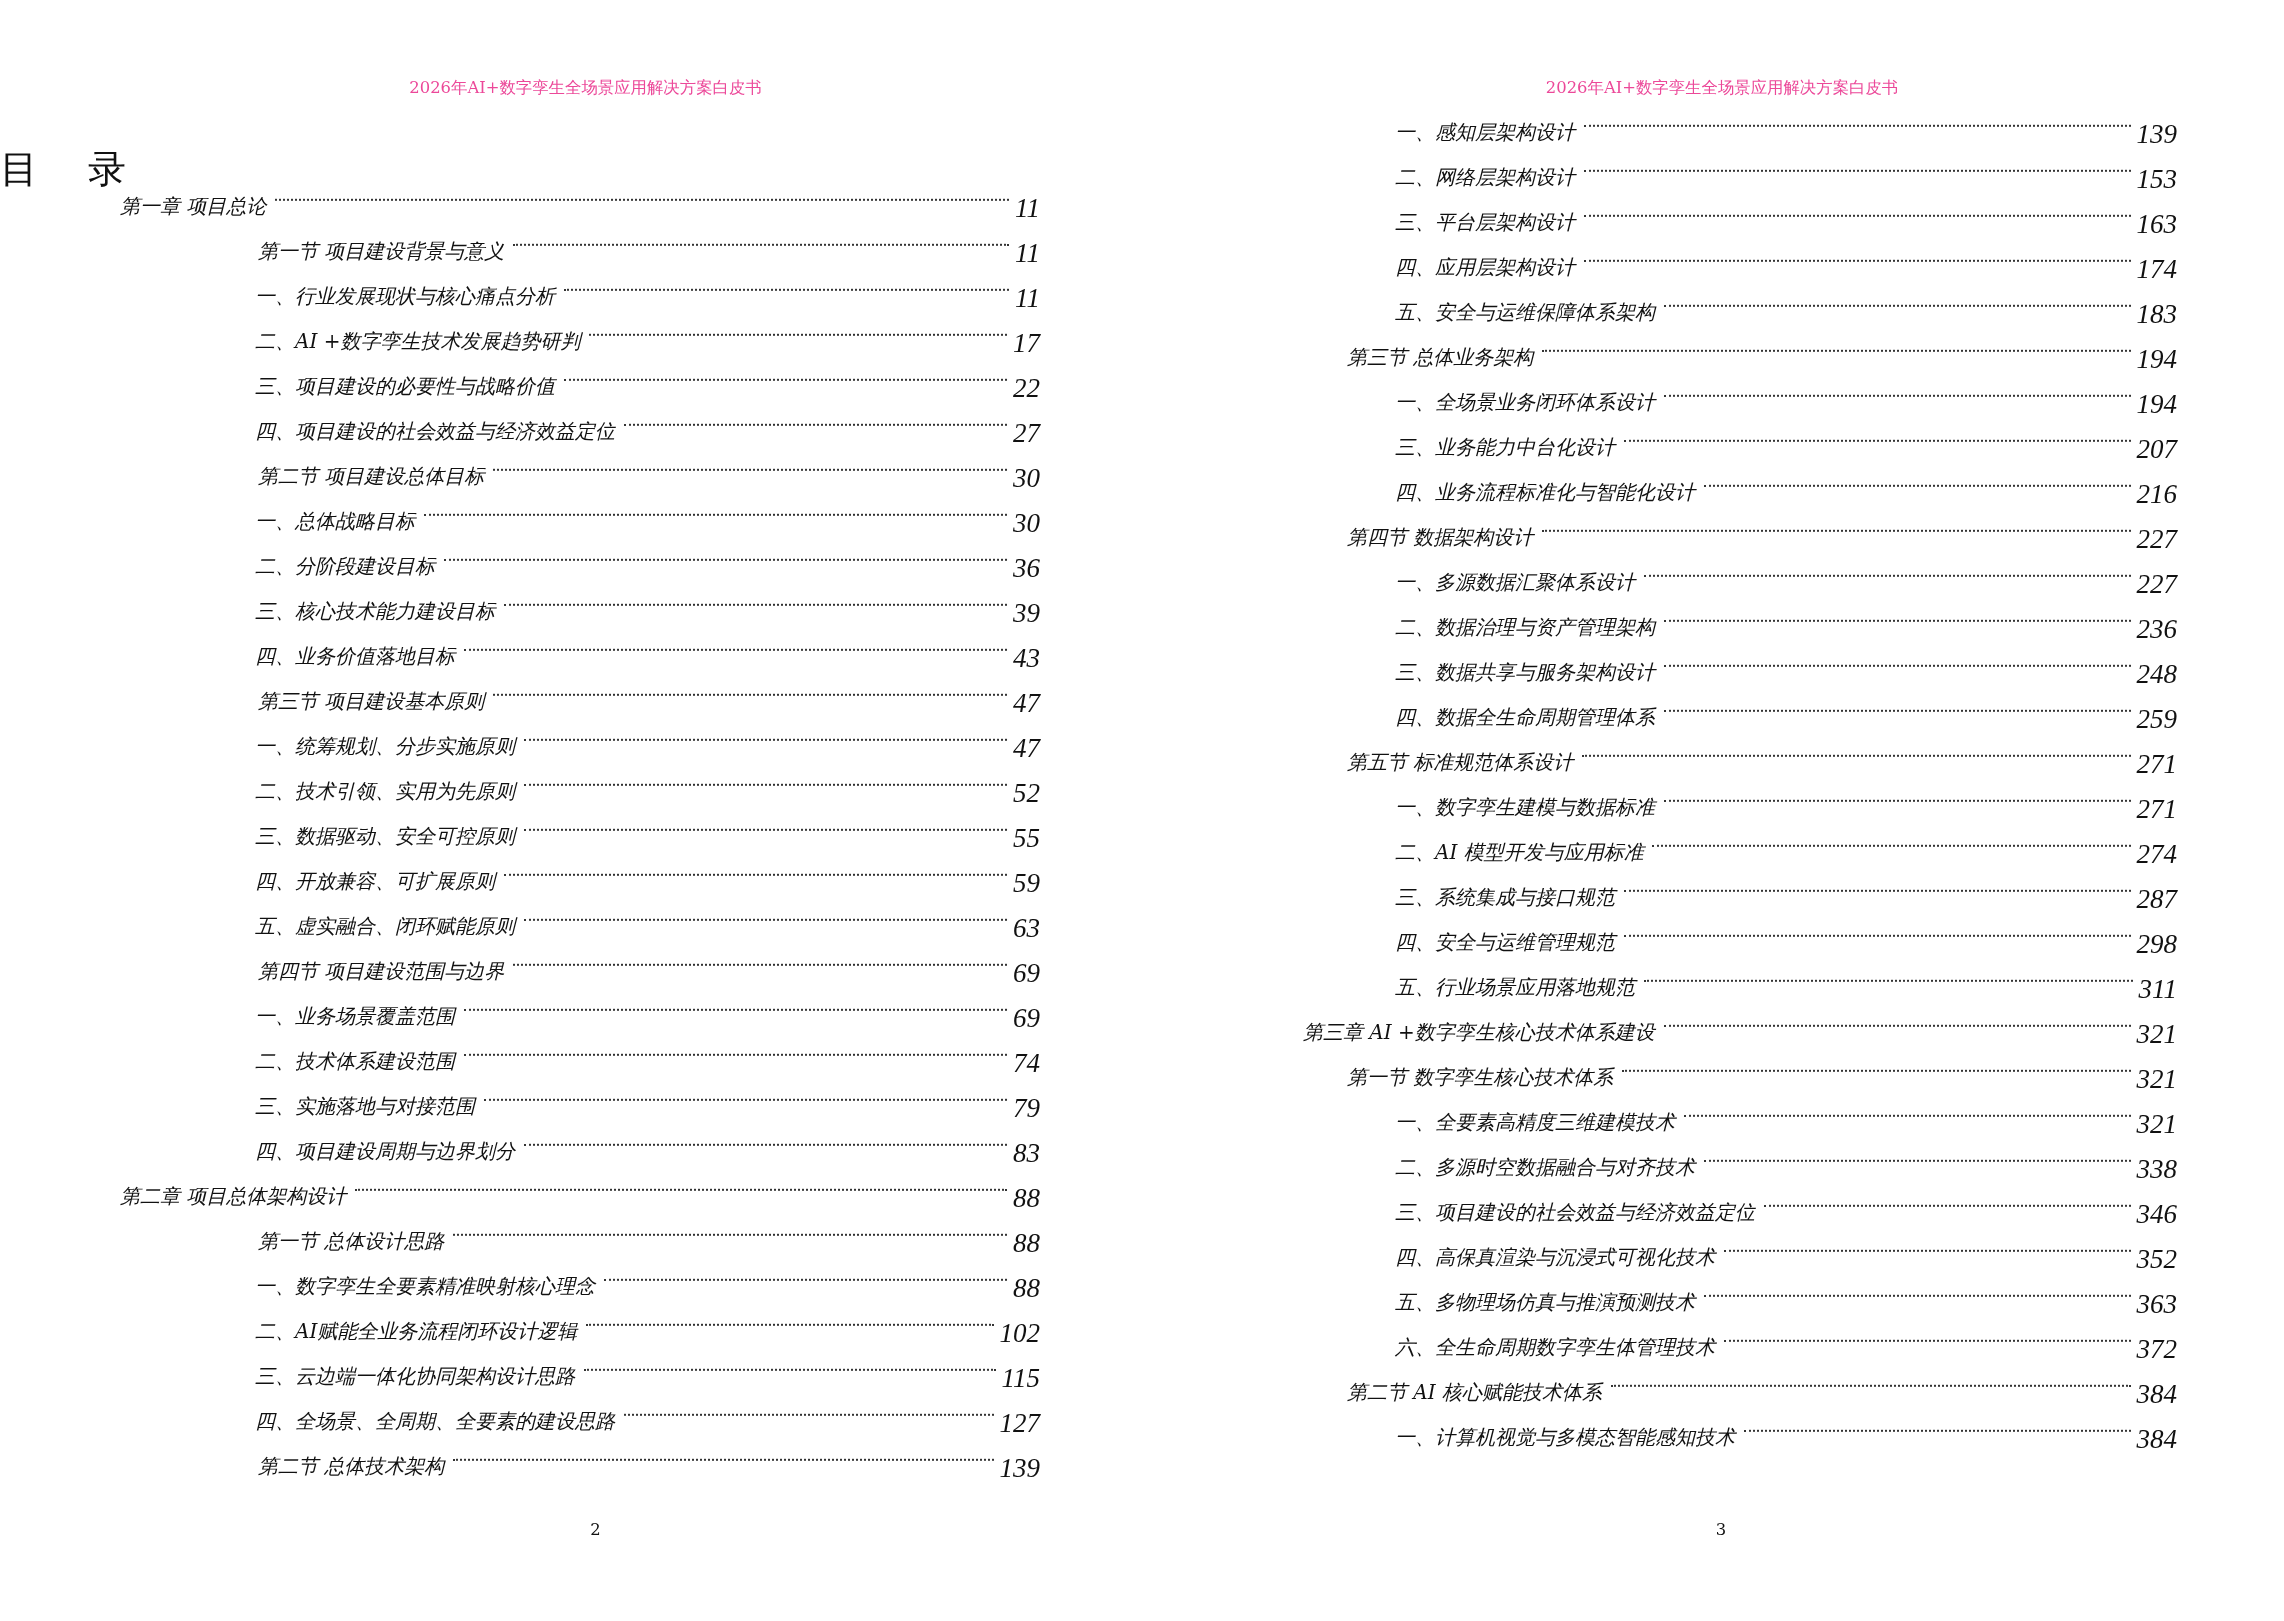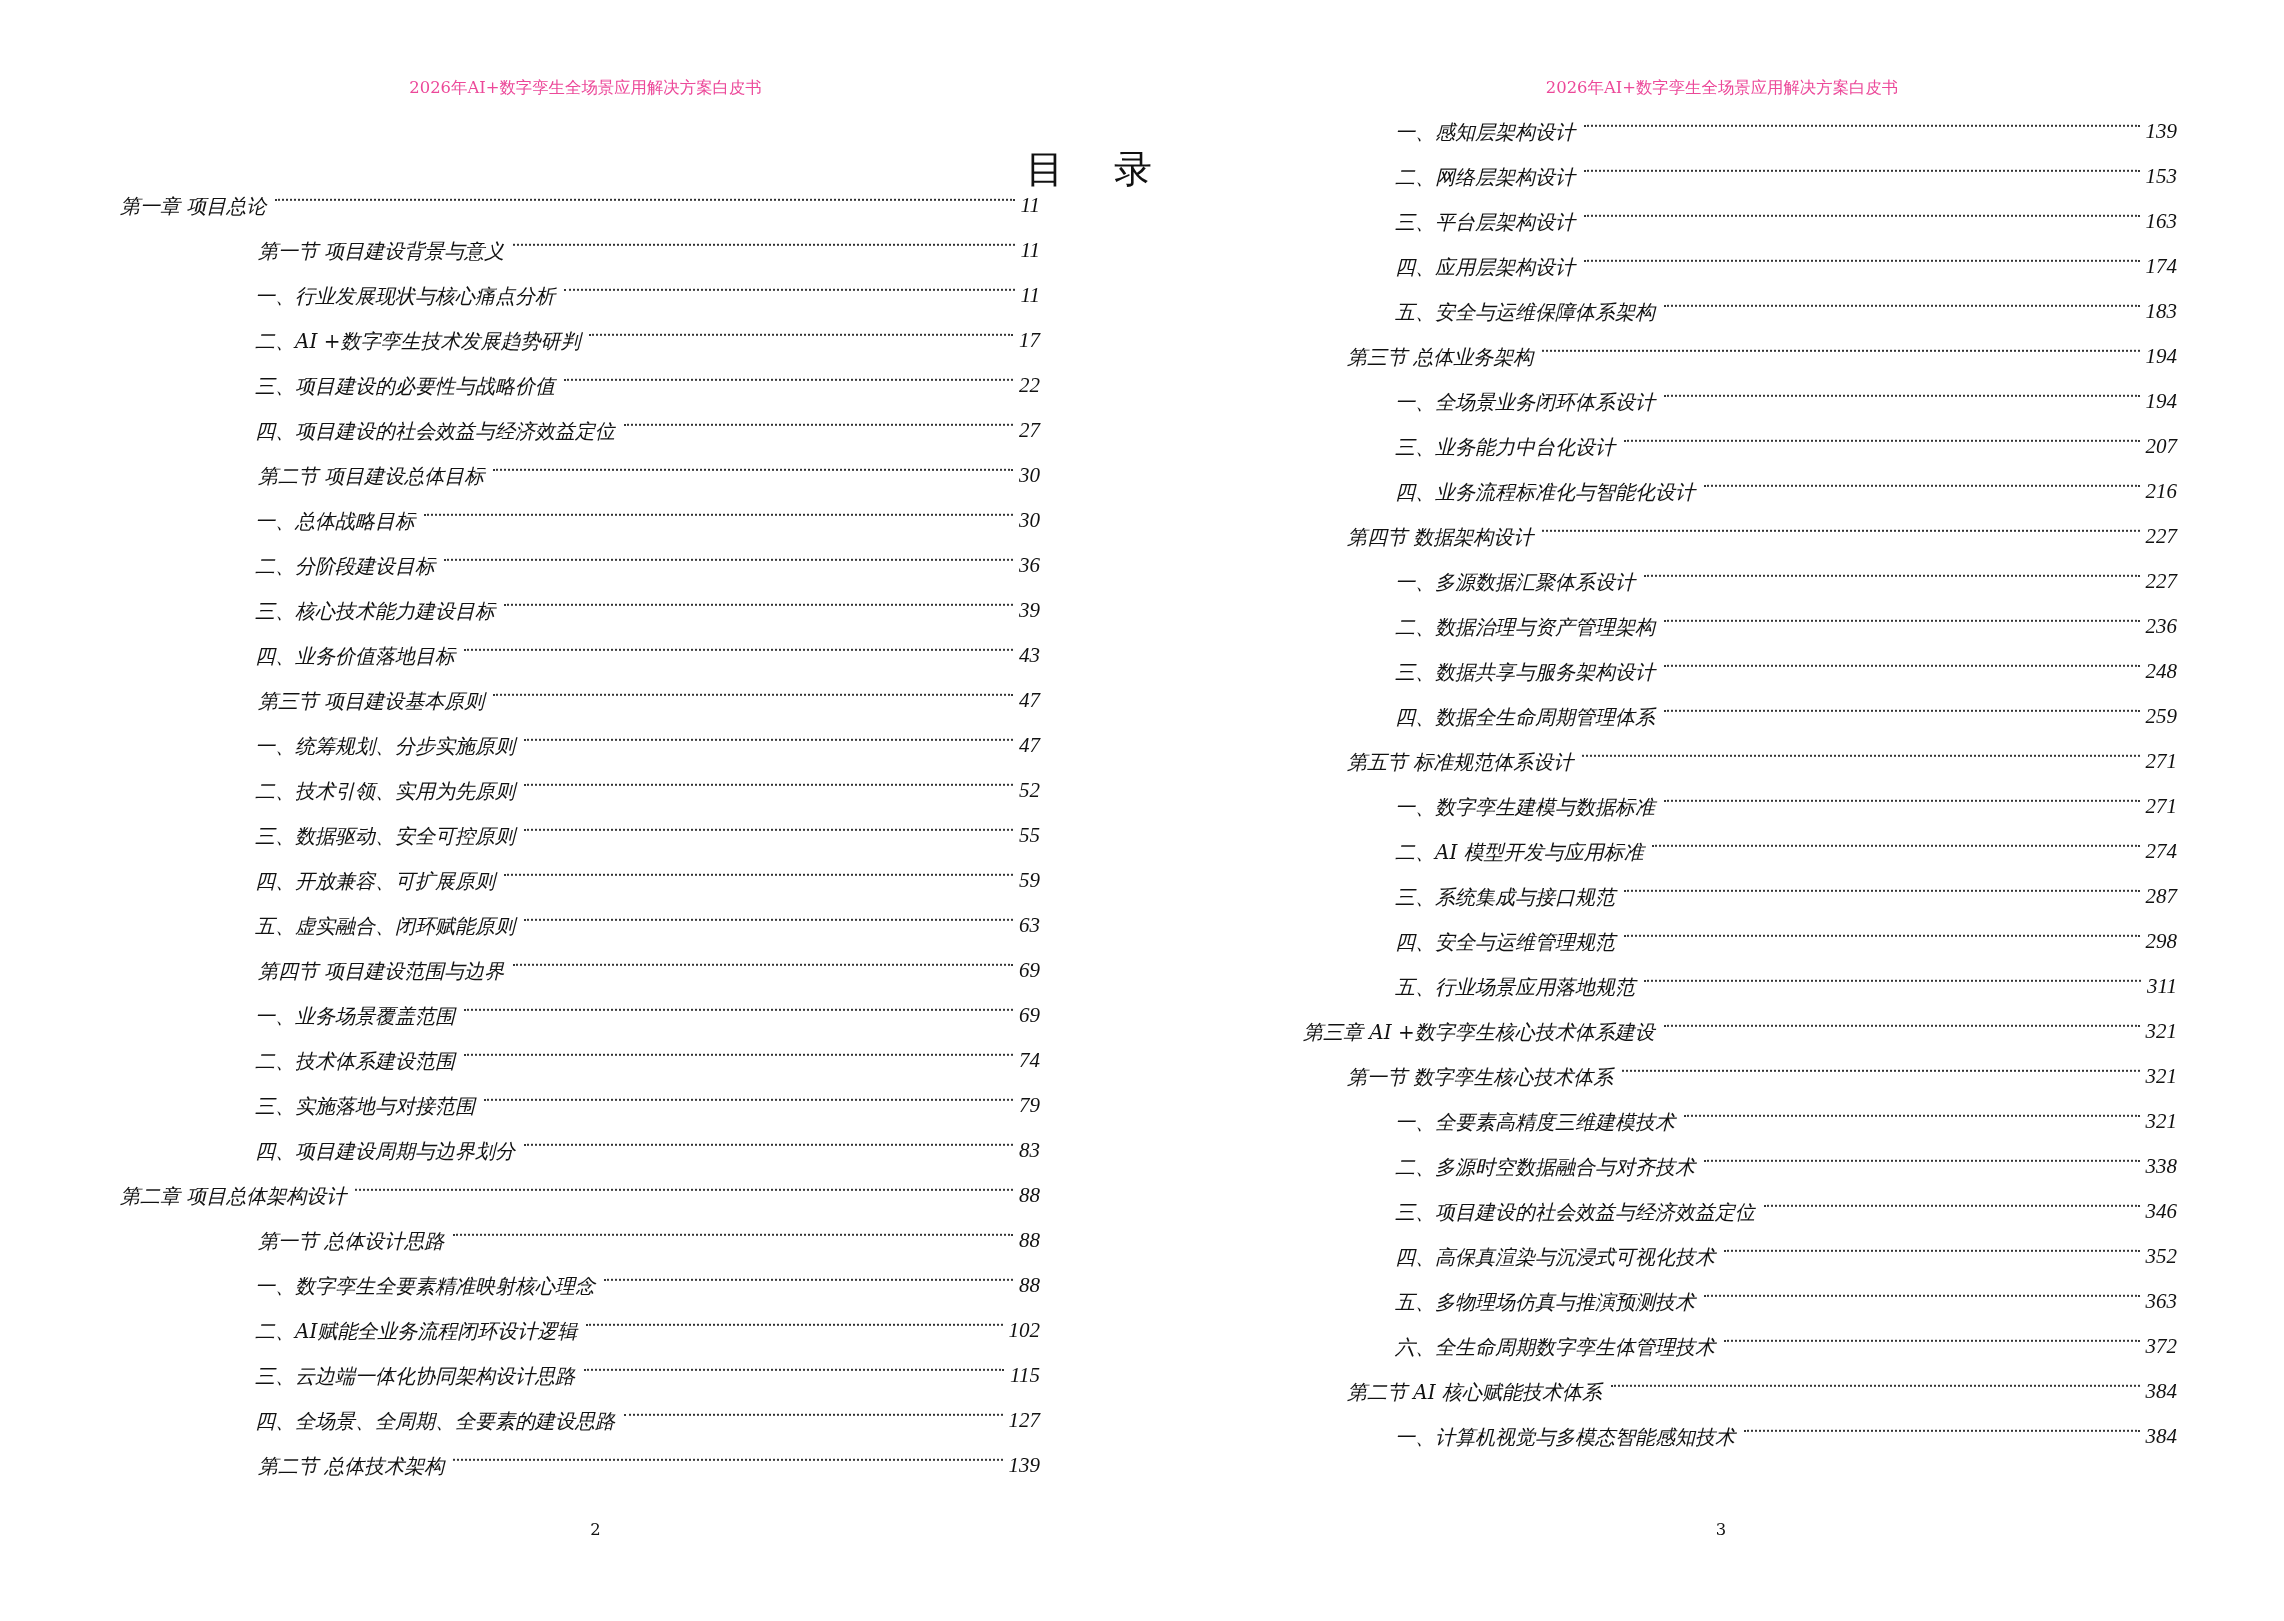--- a/index.html
+++ b/index.html
@@ -5,29 +5,29 @@
   html, body { margin:0; padding:0; background:#ffffff; }
   body { width:2284px; height:1622px; position:relative; overflow:hidden;
          font-family:"DejaVu Serif","Liberation Serif",serif; color:#111; }
   .page { position:absolute; top:0; height:1622px; }
   #page-left { left:0; width:1142px; }
   #page-right { left:1142px; width:1142px; }
   .running-header { position:absolute; top:77px; left:0; width:1142px; text-align:center;
                     font-size:16.4px; color:#ec4899; letter-spacing:0; }
   #page-left .running-header { left:0; width:1171px; }
   #page-right .running-header { left:0; width:1160px; }
-  .toc-title { position:absolute; top:119px; left:0; width:1171px; text-align:right;
+  .toc-title { position:absolute; top:119px; left:0; width:1171px; text-align:left;
                font-size:38px; letter-spacing:19px; font-weight:normal; }
   .toc { position:absolute; list-style:none; margin:0; padding:0; }
   #page-left .toc { top:193px; left:0; width:1040px; }
   #page-right .toc { top:119px; left:0; width:1035px; }
   .toc-row { position:relative; height:45px; display:flex; align-items:flex-start; font-size:20px;font-style:italic; }
   .toc-row .label { white-space:nowrap; padding-right:4.8px; background:#fff; }
   .toc-row .leader { flex:1; border-bottom:2.4px dotted #333; margin:0 3.9px; transform:translateY(5.8px); height:0; }
-  .toc-row .pageno { white-space:nowrap; padding-left:1.9px; font-family:"Liberation Serif",serif; font-size:21px; }
+  .toc-row .pageno { white-space:nowrap; padding-left:1.9px; font-family:"Liberation Serif",serif; font-size:27px; }
   #page-left .lvl-1 { padding-left:120px; }
   #page-left .lvl-2 { padding-left:212px;margin-left:46px; }
   #page-left .lvl-3 { padding-left:255px; }
   #page-right .lvl-1 { padding-left:161px; }
   #page-right .lvl-2 { padding-left:205px; }
   #page-right .lvl-3 { padding-left:253px; }
   .page-number { position:absolute; top:1520px; left:0; text-align:center; font-size:16.4px; }
   #page-left .page-number { width:1191px; }
   #page-right .page-number { width:1158px; }
 </style>

